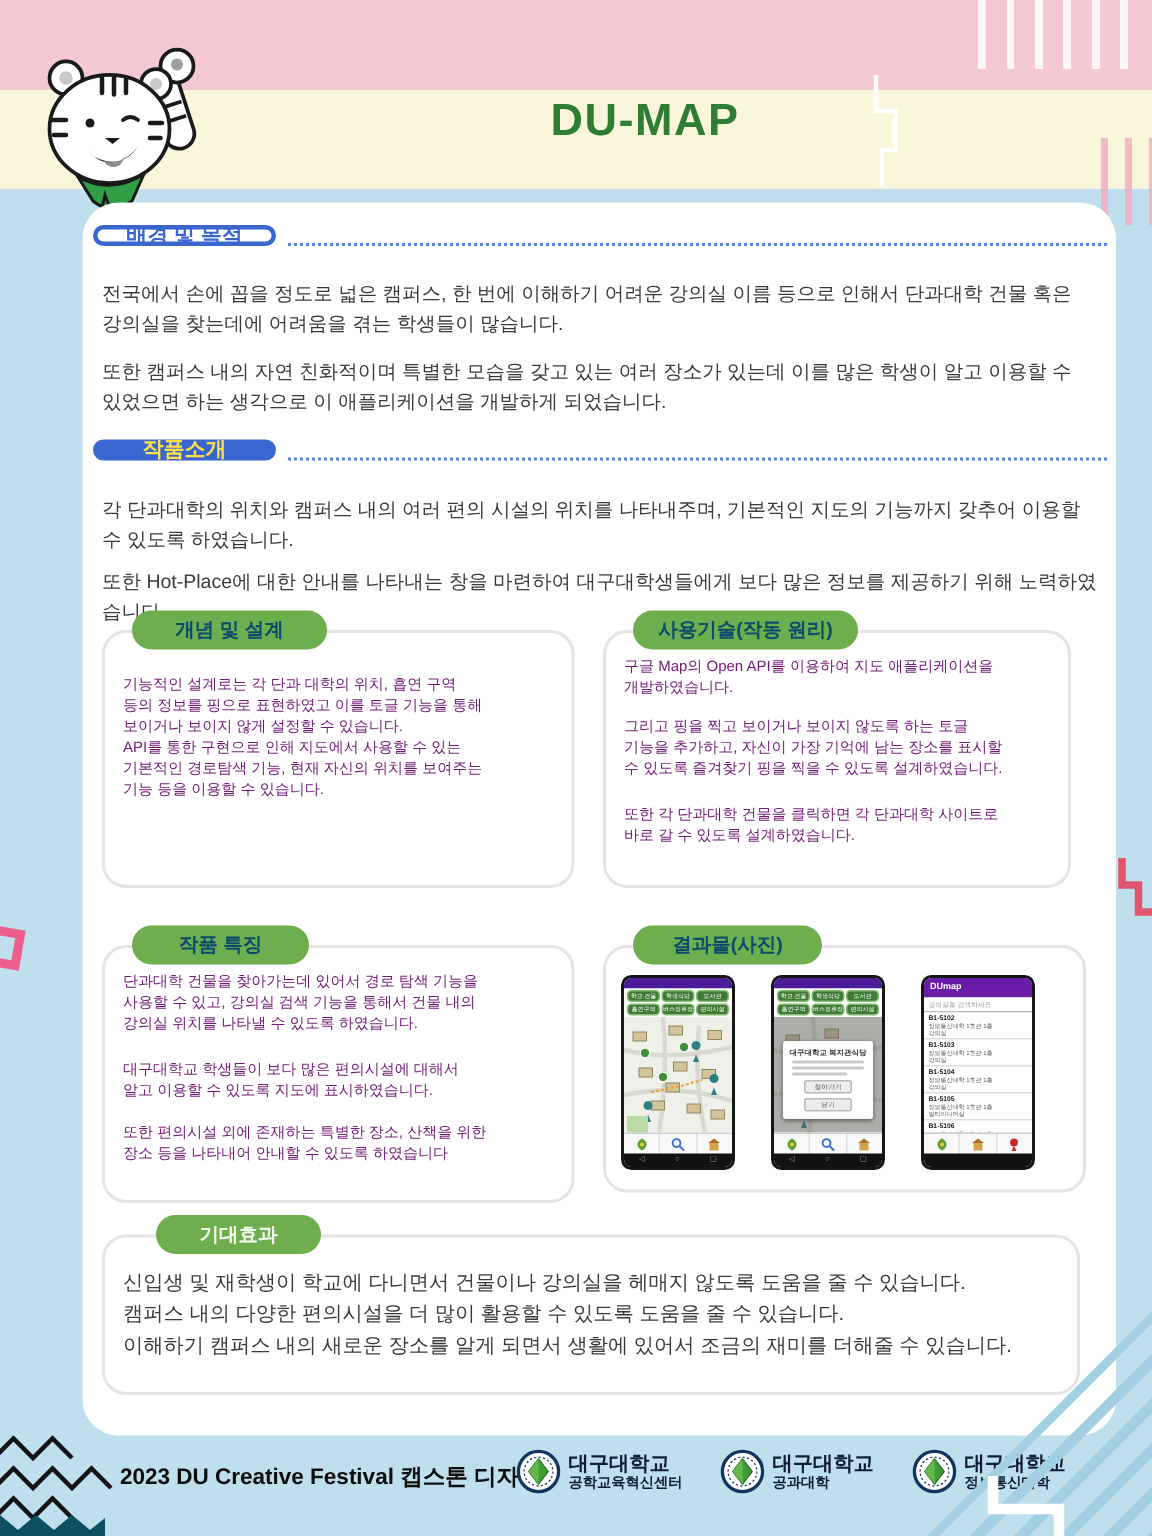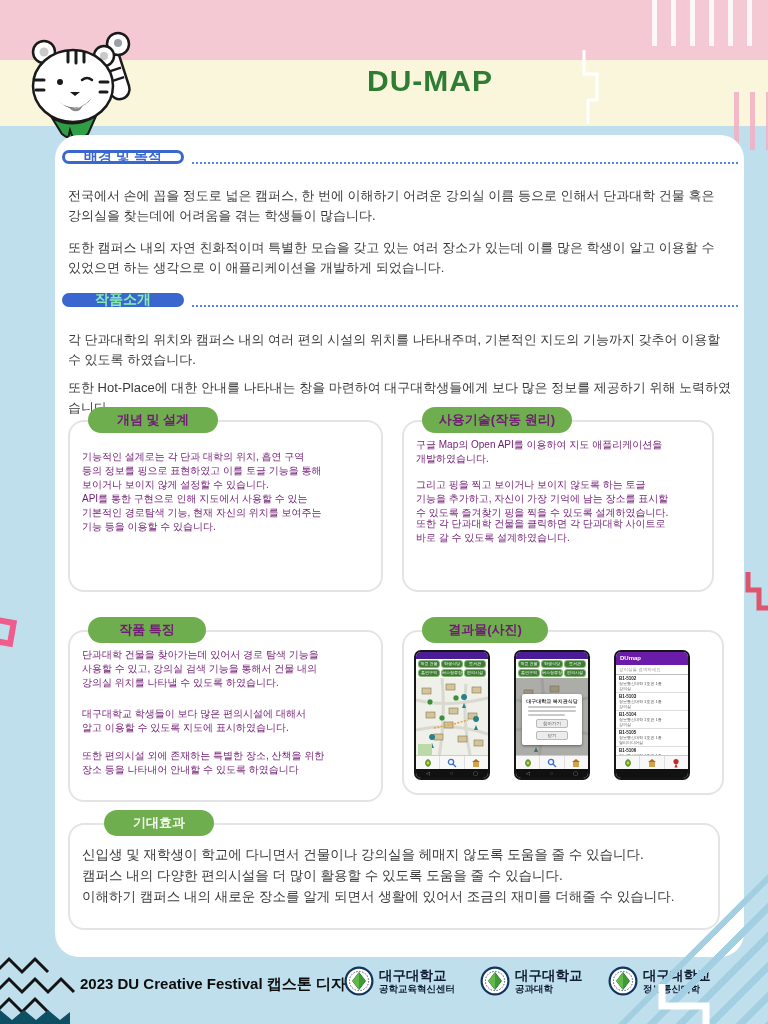--- a/index.html
+++ b/index.html
@@ -20,22 +20,22 @@
     font-size:30px; font-weight:700; letter-spacing:1px; color:#2e7d33; }
   .credits { position:absolute; right:18px; top:101px; font-size:13px; font-weight:700; color:#111; }
   .tiger { position:absolute; left:22px; top:22px; }
 
   .card { position:absolute; left:55px; top:135px; width:689px; height:822px;
     background:#ffffff; border-radius:24px; }
 
   .pill { position:absolute; height:14px; border-radius:14px; display:flex; align-items:center;
     justify-content:center; font-size:14px; font-weight:700; white-space:nowrap; padding:0 14px; }
   .pill-outline { background:#fff; border:3px solid #3a67cf; color:#3a67cf; }
-  .pill-blue { background:#3a67cf; color:#86efac; }
-  .pill-green { background:#6fae4e; color:#701a75; height:26px; font-size:13px; }
+  .pill-blue { background:#3a67cf; color:#fde047; }
+  .pill-green { background:#6fae4e; color:#0c4a6e; height:26px; font-size:13px; }
   .pill-green.light-text { color:#f6fbf2; }
   .dotline { position:absolute; height:0; border-top:2px dotted #5b84df; }
 
   .para { position:absolute; font-size:13px; line-height:1.5; color:#3a3a3a; }
   .preline { white-space: pre-line; }
 
   .gbox { position:absolute; background:#fff; border:2px solid #e4e4e4; border-radius:16px; }
   .gbox-text { font-size:10px; line-height:1.4; color:#701a75; }
 
   
@@ -142,21 +142,21 @@
 기본적인 경로탐색 기능, 현재 자신의 위치를 보여주는
 기능 등을 이용할 수 있습니다.</div>
 
   <div class="gbox" style="left:402px; top:420px; width:312px; height:172px;"></div>
   <div class="pill pill-green" style="left:422px; top:407px; min-width:150px;">사용기술(작동 원리)</div>
   <div class="para gbox-text preline" style="left:416px; top:438px; width:290px;">구글 Map의 Open API를 이용하여 지도 애플리케이션을
 개발하였습니다.</div>
   <div class="para gbox-text preline" style="left:416px; top:478px; width:292px;">그리고  핑을 찍고 보이거나 보이지 않도록 하는 토글
 기능을 추가하고, 자신이 가장 기억에 남는 장소를 표시할
 수 있도록 즐겨찾기 핑을 찍을 수 있도록 설계하였습니다.</div>
-  <div class="para gbox-text preline" style="left:416px; top:517px; width:290px;">또한 각 단과대학 건물을 클릭하면 각 단과대학 사이트로
+  <div class="para gbox-text preline" style="left:416px; top:537px; width:290px;">또한 각 단과대학 건물을 클릭하면 각 단과대학 사이트로
 바로 갈 수 있도록 설계하였습니다.</div>
 
   <div class="gbox" style="left:68px; top:630px; width:315px; height:172px;"></div>
   <div class="pill pill-green" style="left:88px; top:617px; min-width:118px;">작품 특징</div>
   <div class="para gbox-text preline" style="left:82px; top:648px; width:292px;">단과대학 건물을 찾아가는데 있어서 경로 탐색 기능을
 사용할 수 있고, 강의실 검색 기능을 통해서 건물 내의
 강의실 위치를 나타낼 수 있도록 하였습니다.</div>
   <div class="para gbox-text preline" style="left:82px; top:707px; width:292px;">대구대학교 학생들이 보다 많은 편의시설에 대해서
 알고 이용할 수 있도록 지도에 표시하였습니다.</div>
   <div class="para gbox-text preline" style="left:82px; top:749px; width:292px;">또한 편의시설 외에 존재하는 특별한 장소, 산책을 위한

